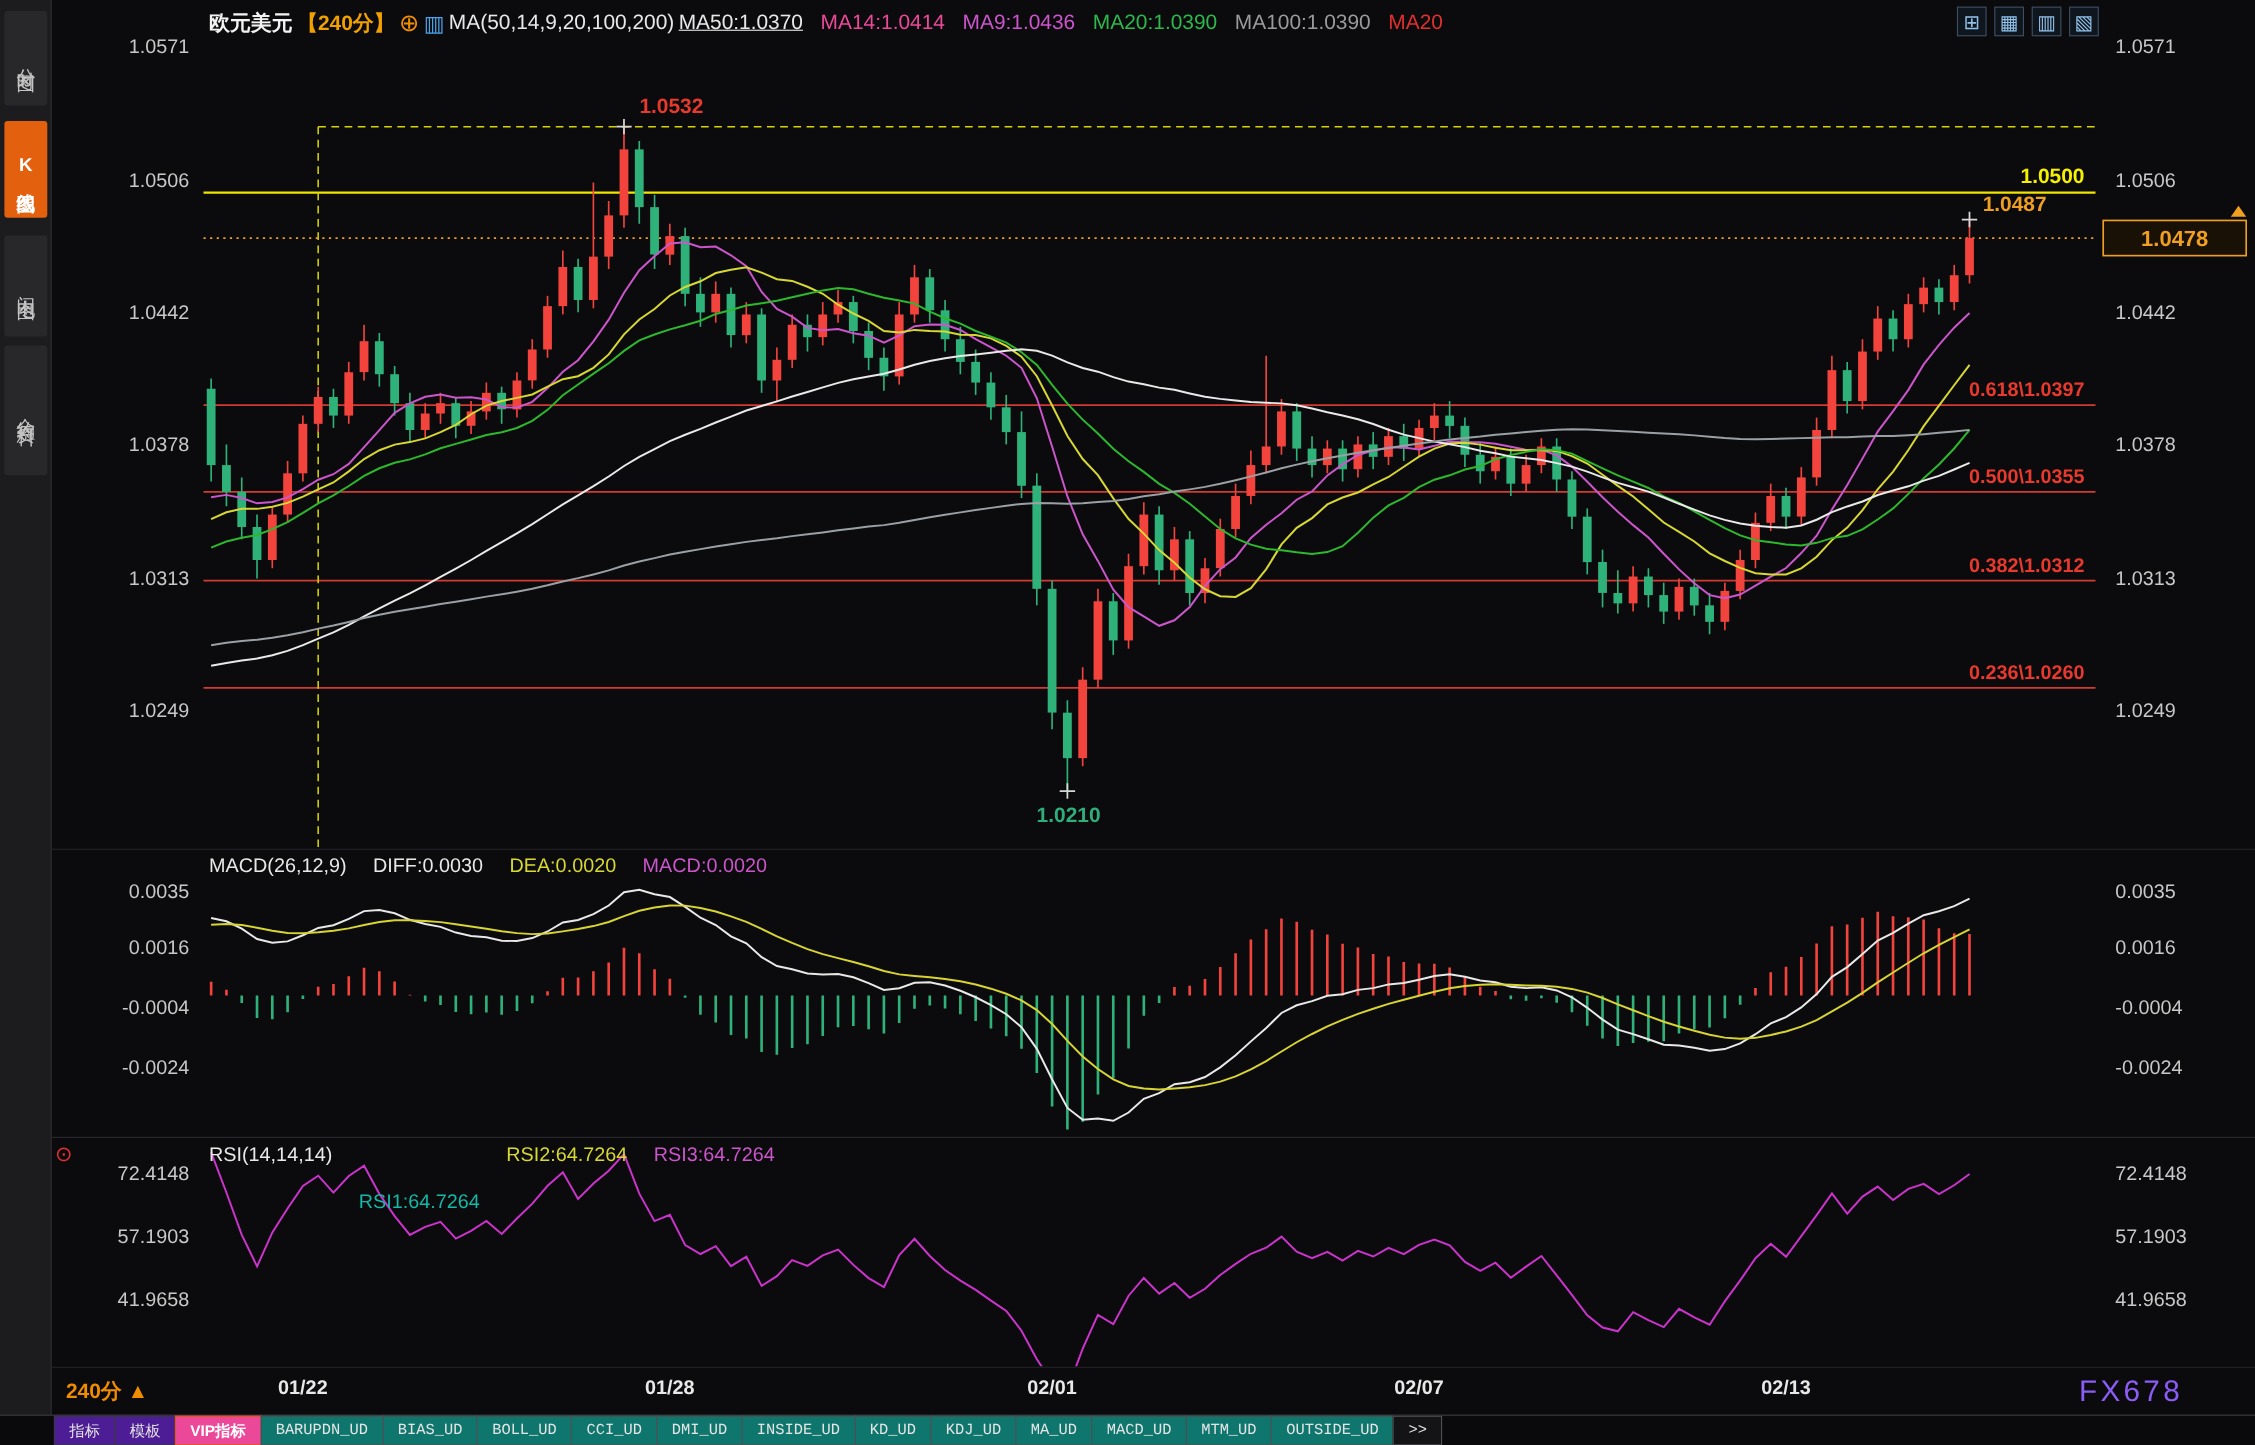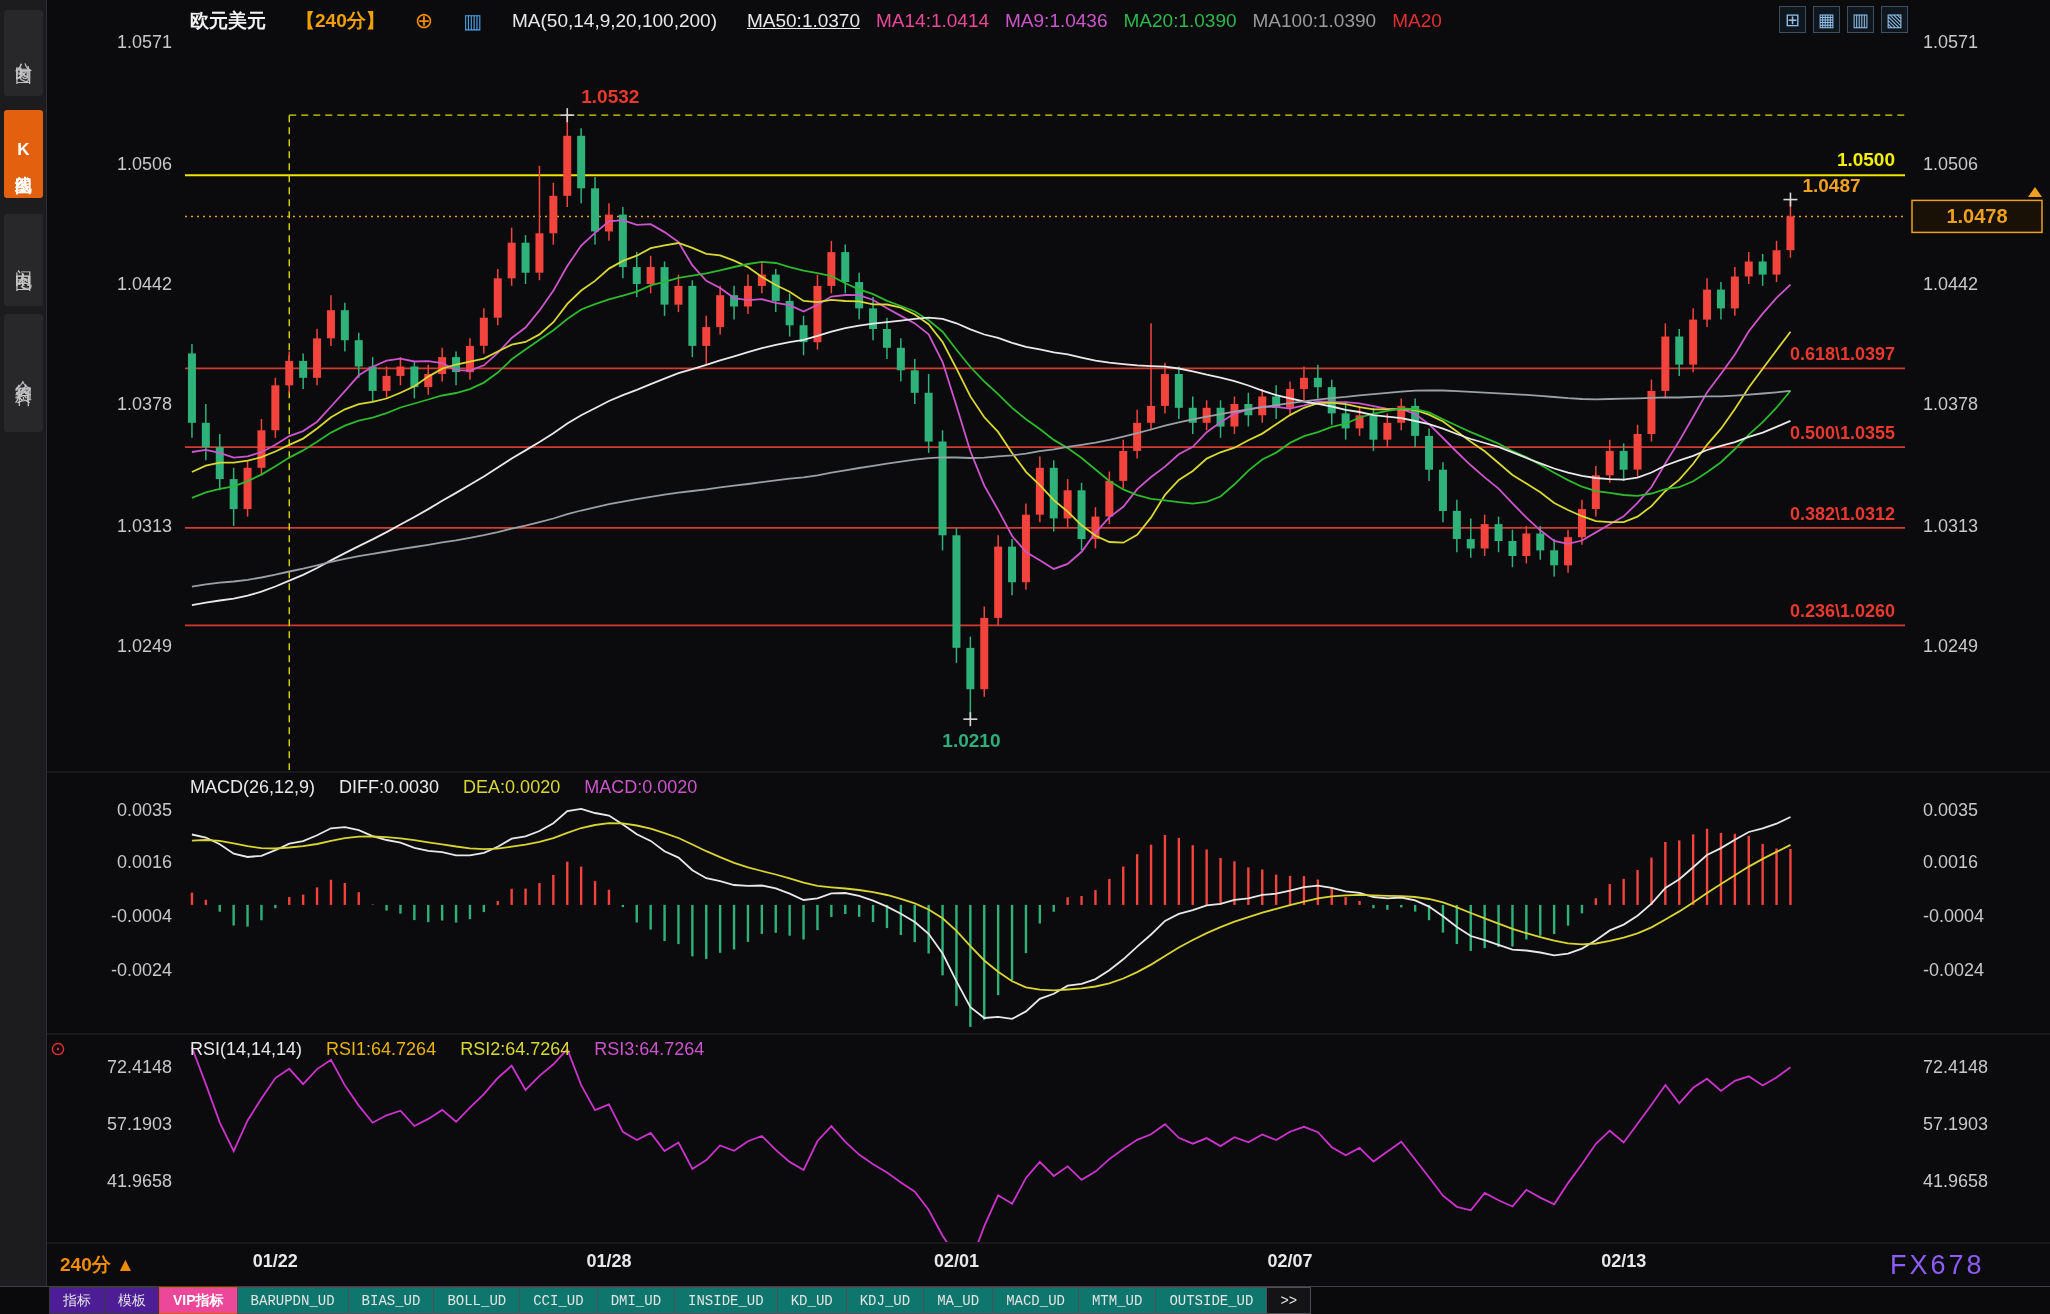--- a/index.html
+++ b/index.html
@@ -10,21 +10,21 @@
 
   
   .sidebar{position:absolute;left:0;top:0;width:47px;height:1314px;background:#1c1c1f;
            border-right:1px solid #2e2e33;z-index:7}
   .side-item{position:absolute;left:4px;width:39px;display:flex;align-items:center;justify-content:center;
              writing-mode:vertical-rl;text-orientation:upright;letter-spacing:3px;
              color:#c4c4c4;font-size:17px;background:#28282b;border-radius:3px;cursor:pointer}
   .side-item.active{background:#e2600e;color:#fff;font-weight:bold}
 
   
-  .header{position:absolute;left:190px;top:8px;display:flex;align-items:center;gap:30px;
+  .header{position:absolute;left:190px;top:8px;display:flex;align-items:center;gap:4px;
           font-size:19px;color:#e8e8e8;z-index:5;white-space:nowrap}
   .symbol{font-weight:bold;color:#f2f2f2}
   .period{color:#f0a000;font-weight:bold}
   .add-icon{color:#f08c00;font-size:22px}
   .kline-ic{color:#4aa3e8;font-size:20px}
   .ma-title{color:#e8e8e8}
   .ma-vals{display:flex;gap:16px}
   .layout-icons{position:absolute;right:142px;top:6px;display:flex;gap:7px;z-index:5}
   .layout-icon{width:27px;height:27px;border:1px solid #3c4f63;background:#10161d;color:#8fc1ea;
                font-size:18px;display:flex;align-items:center;justify-content:center;cursor:pointer}
@@ -535,21 +535,21 @@
         <span class="ph-label" style="color: rgb(232, 232, 232);">DIFF:0.0030</span>
         <span class="ph-label" style="color: rgb(216, 216, 50);">DEA:0.0020</span>
         <span class="ph-label" style="color: rgb(204, 85, 204);">MACD:0.0020</span>
       </span>
   </div>
 
   <div class="panel-header" style="top:1039px">
     <span class="rsi-icon">⊙</span>
     <span class="ph-labels">
         <span class="ph-title">RSI(14,14,14)</span>
-        <span class="ph-label" style="color: #eab308;">RSI1:64.7264</span>
+        <span class="ph-label" style="color: #14b8a6; margin-top: 43px;">RSI1:64.7264</span>
         <span class="ph-label" style="color: rgb(216, 216, 50);">RSI2:64.7264</span>
         <span class="ph-label" style="color: rgb(204, 85, 204);">RSI3:64.7264</span>
       </span>
   </div>
 
   <div class="period-indicator">
     <span>240分</span>
     <span>▲</span>
   </div>
 

